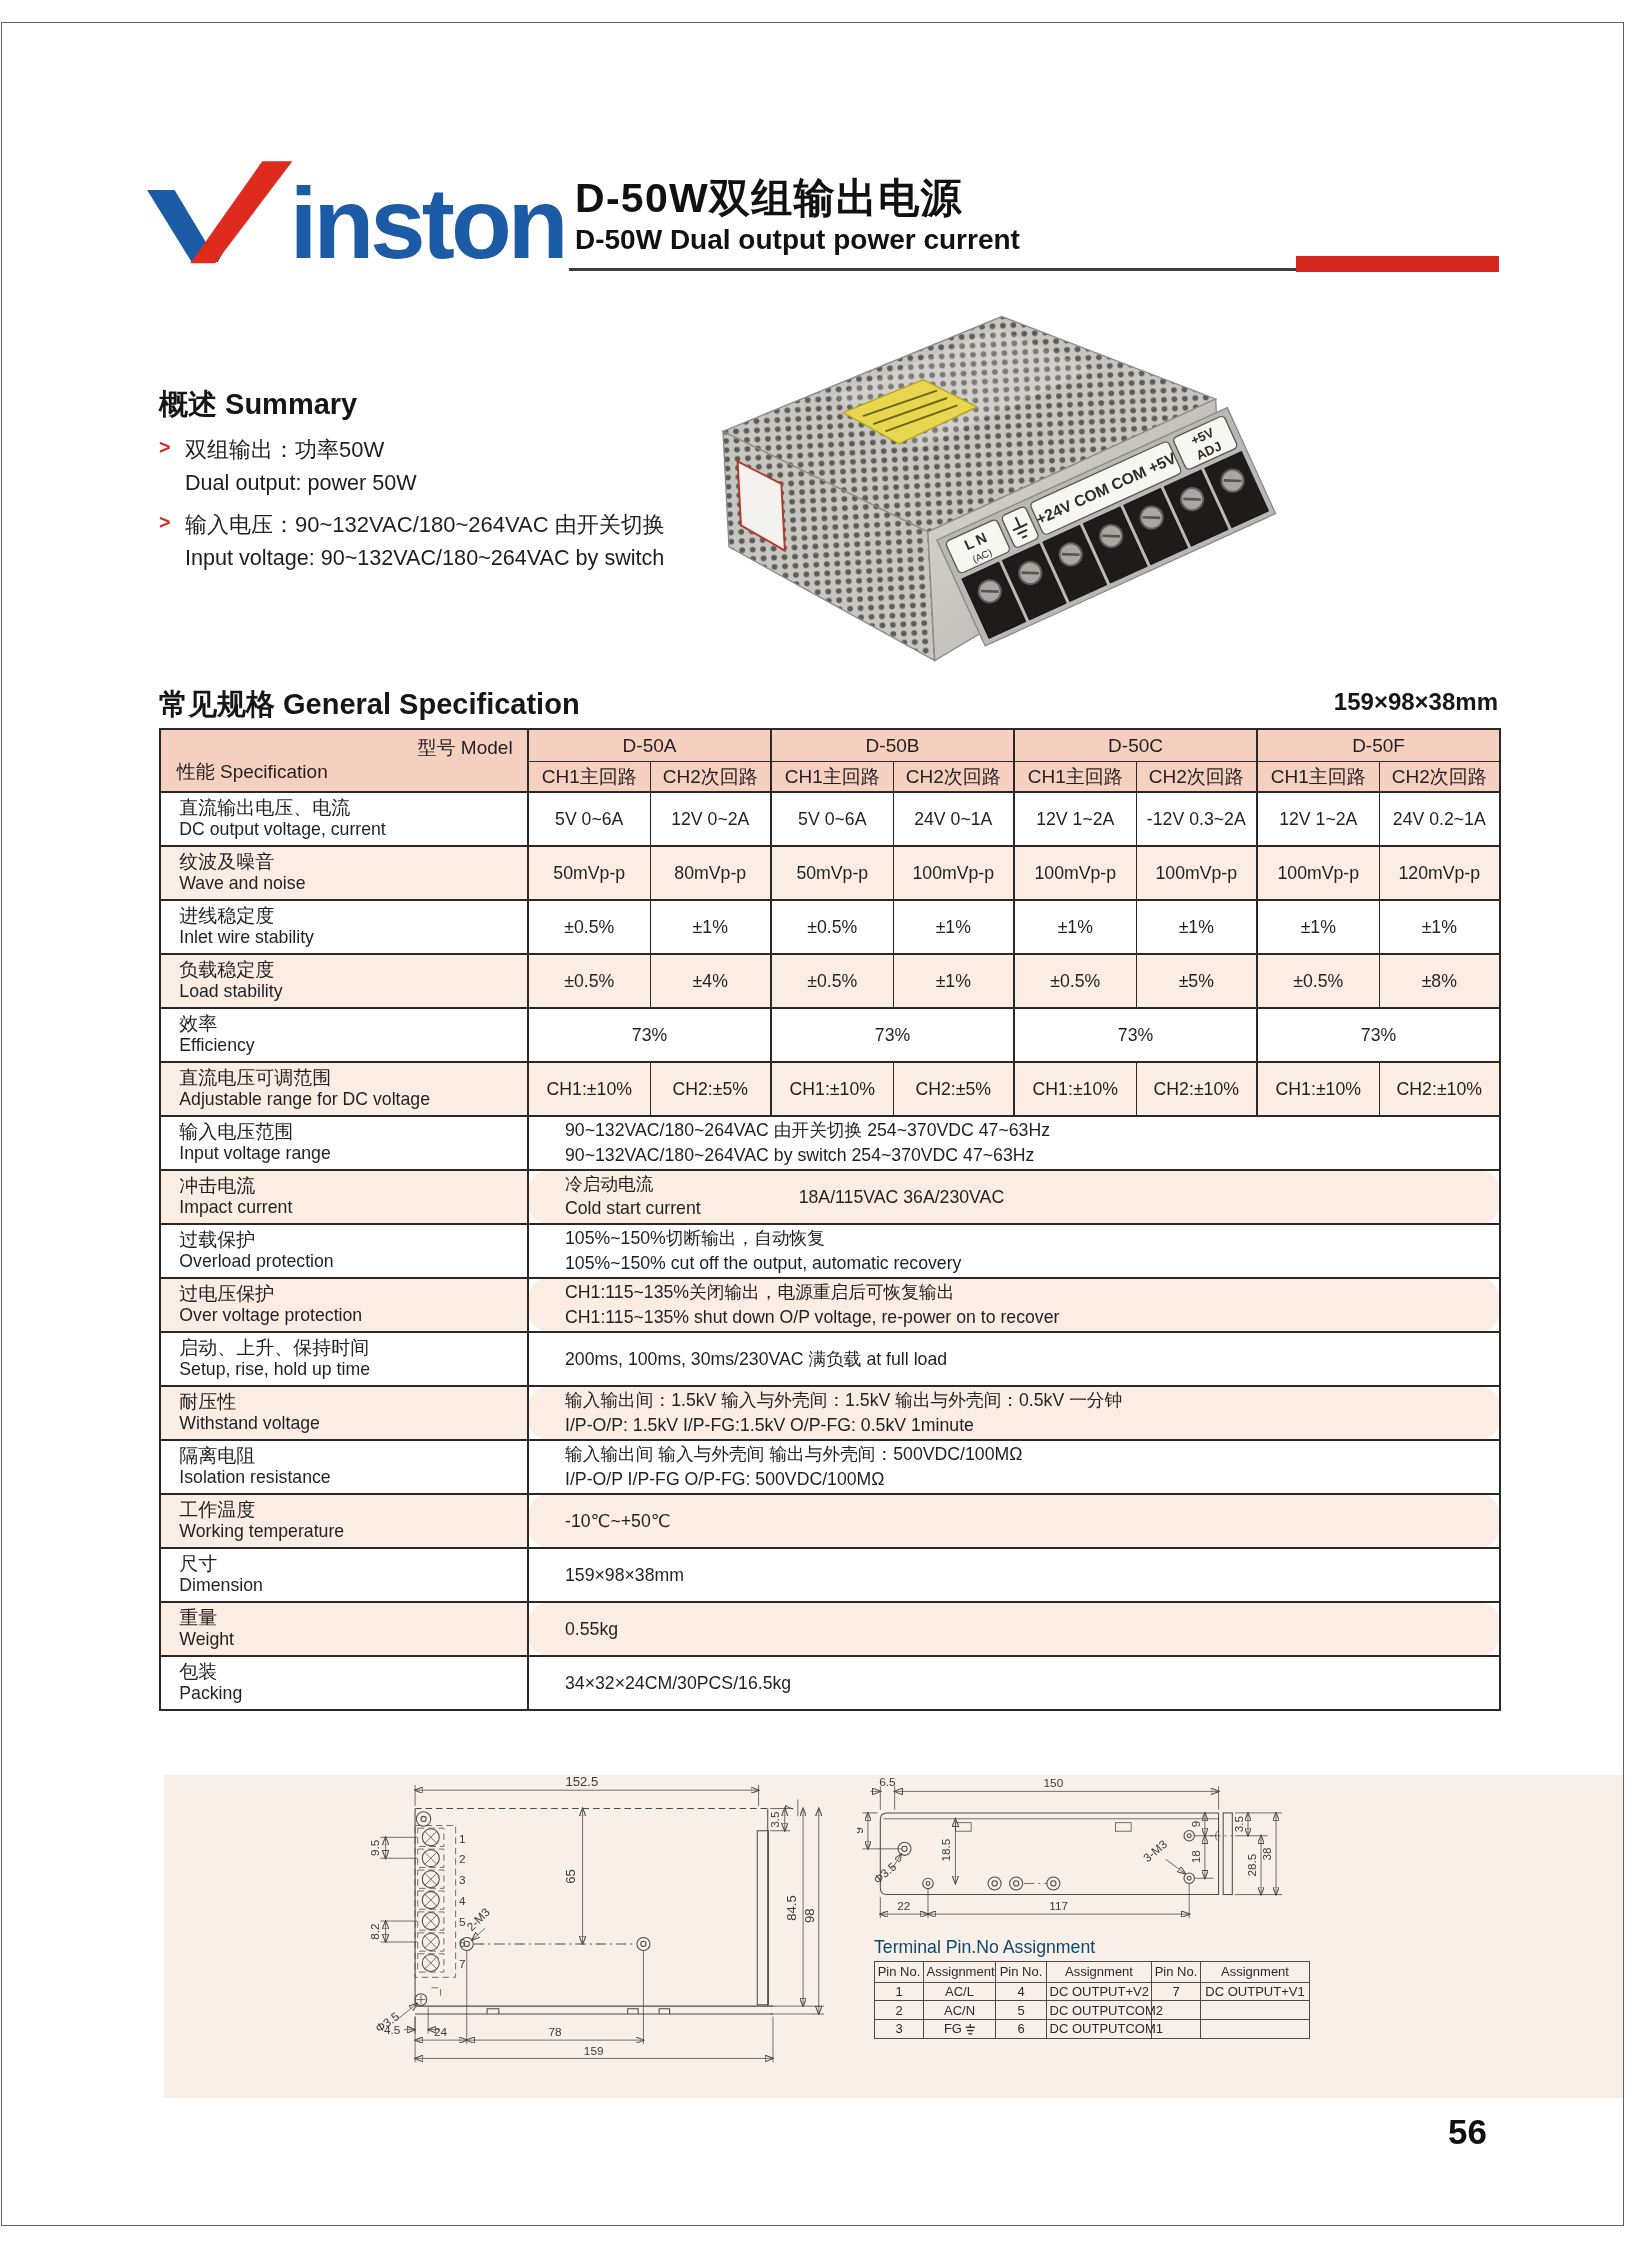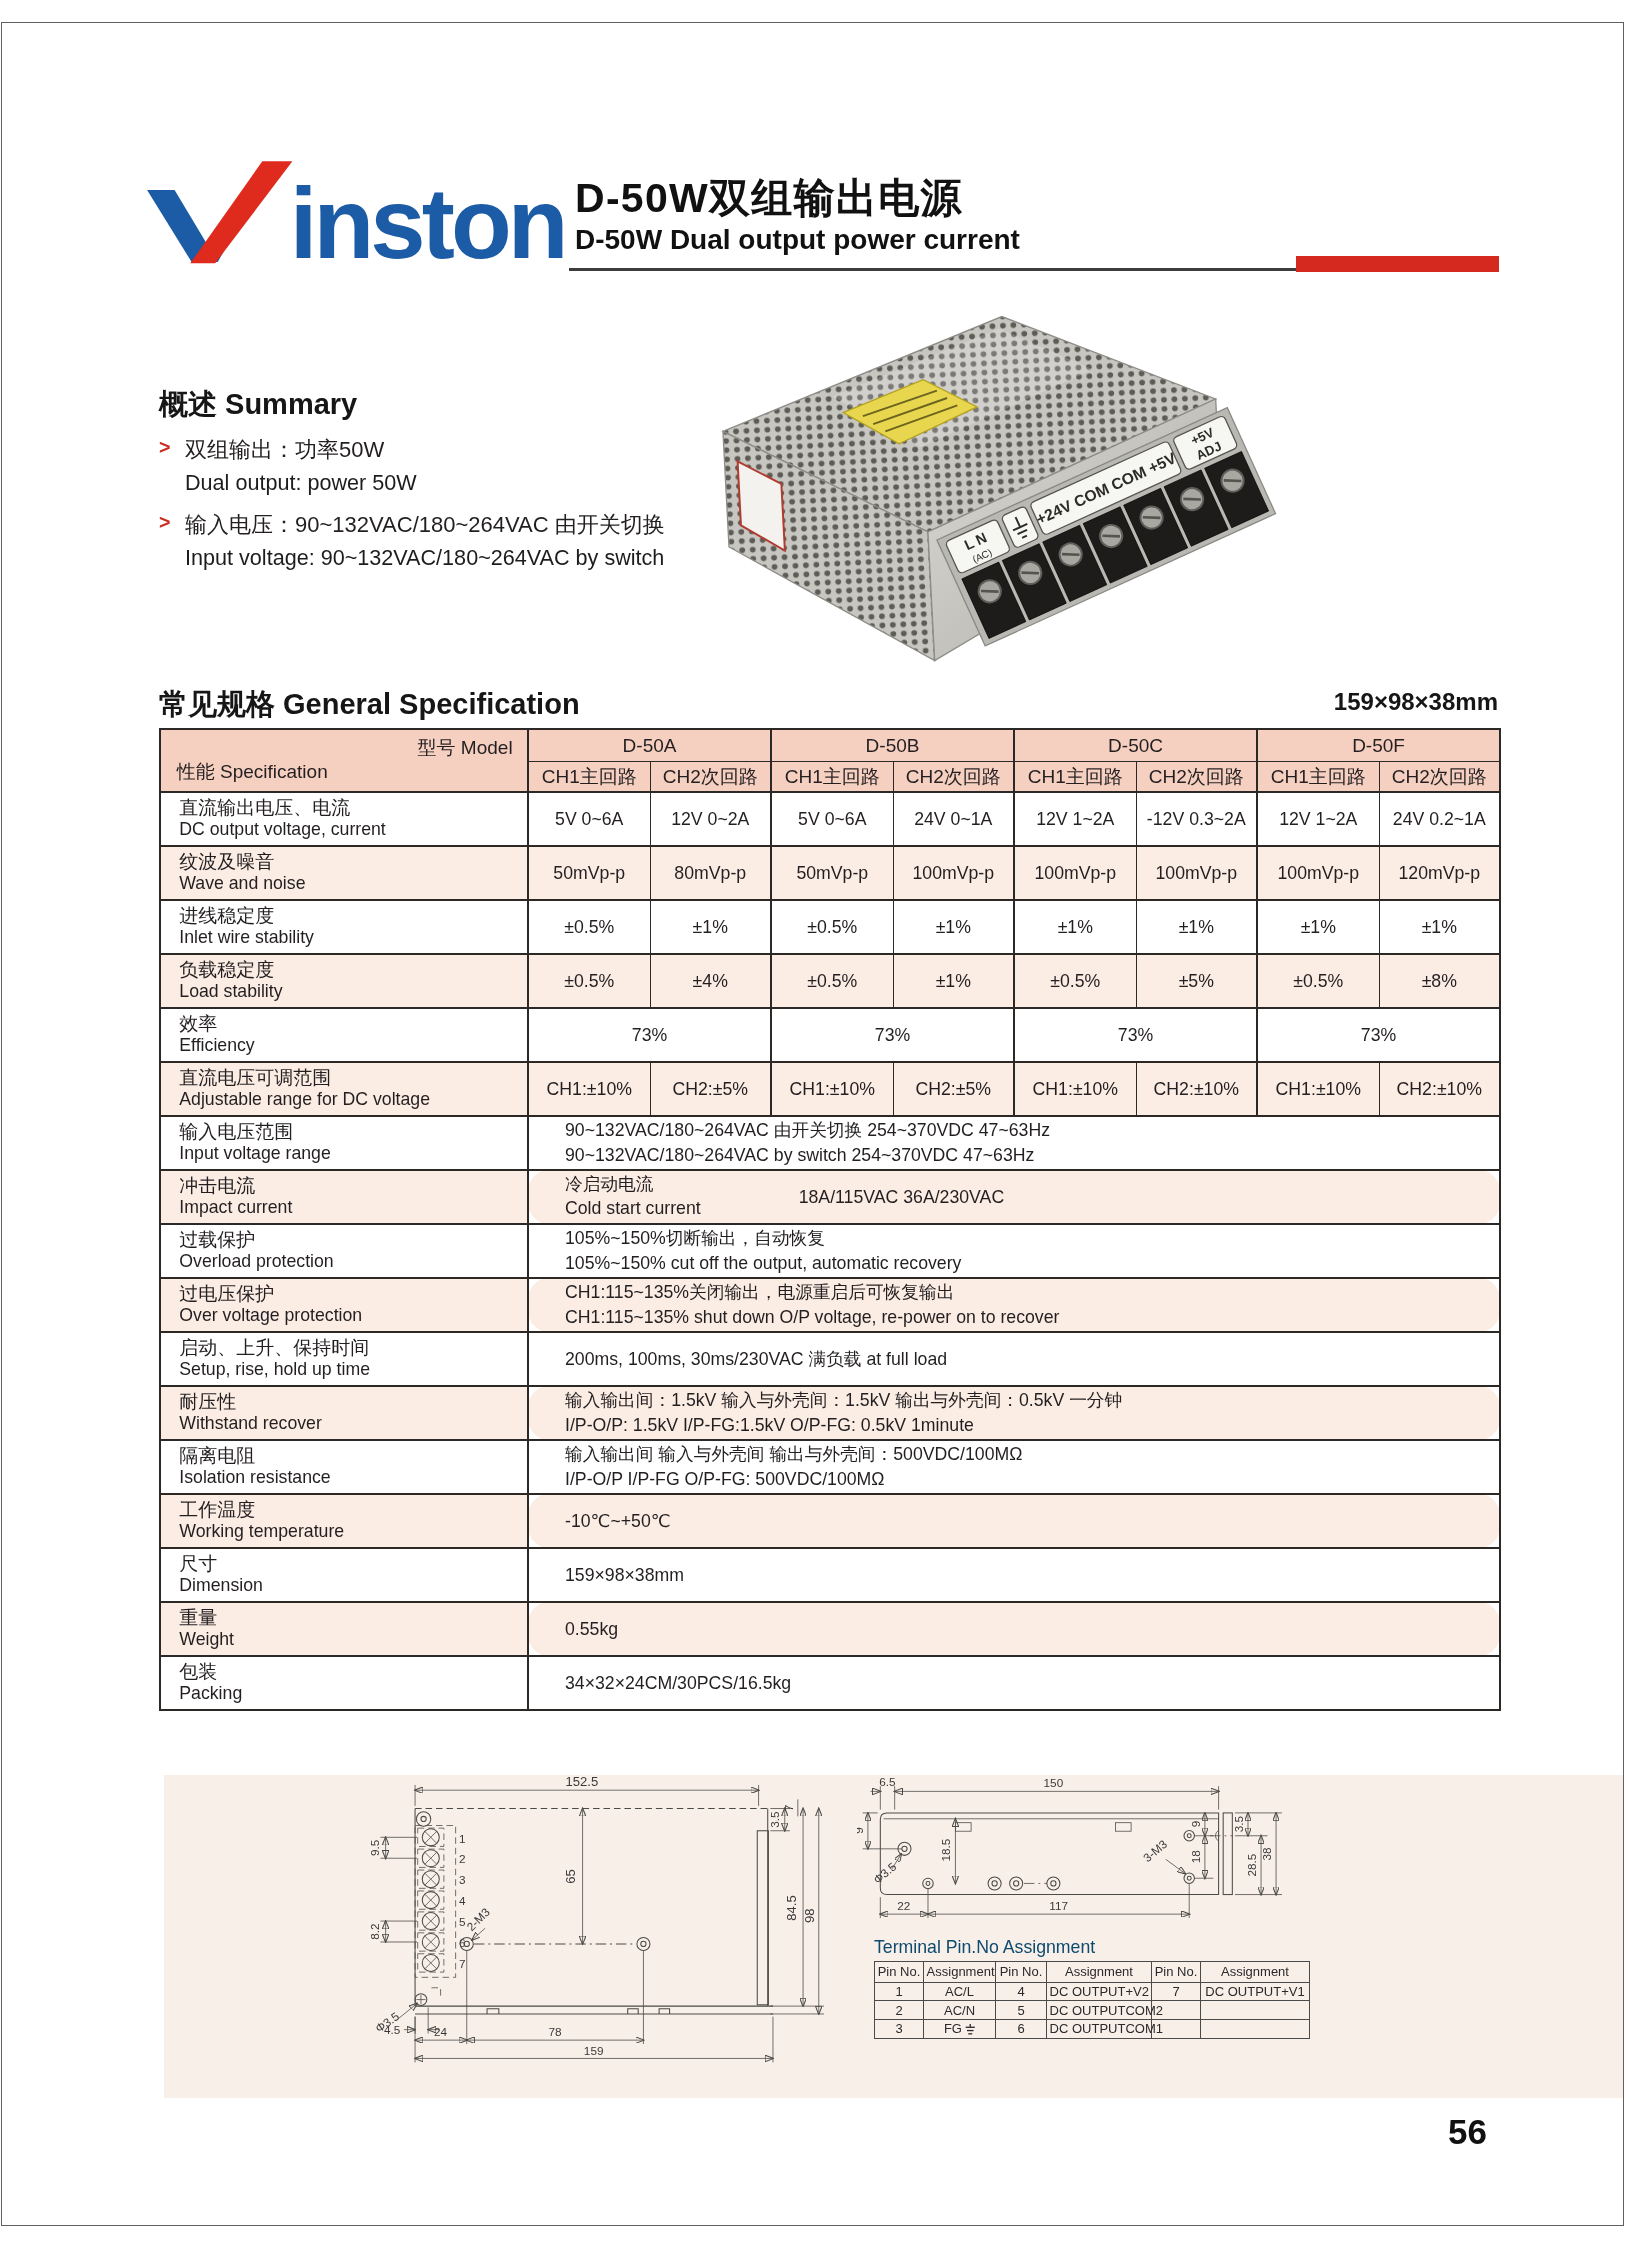--- a/index.html
+++ b/index.html
@@ -336,21 +336,21 @@
             <div class="zh">启动、上升、保持时间</div>
             <div class="en">Setup, rise, hold up time</div>
           </td>
           <td colspan="8" class="spn mb">
             <div>200ms, 100ms, 30ms/230VAC 满负载 at full load</div>
           </td>
         </tr>
         <tr class="rdata shade">
           <td class="lbl">
             <div class="zh">耐压性</div>
-            <div class="en">Withstand recover</div>
+            <div class="en">Withstand voltage</div>
           </td>
           <td colspan="8" class="spn mb">
             <div>输入输出间：1.5kV 输入与外壳间：1.5kV 输出与外壳间：0.5kV 一分钟</div>
             <div>I/P-O/P: 1.5kV I/P-FG:1.5kV  O/P-FG: 0.5kV  1minute</div>
           </td>
         </tr>
         <tr class="rdata">
           <td class="lbl">
             <div class="zh">隔离电阻</div>
             <div class="en">Isolation resistance</div>

